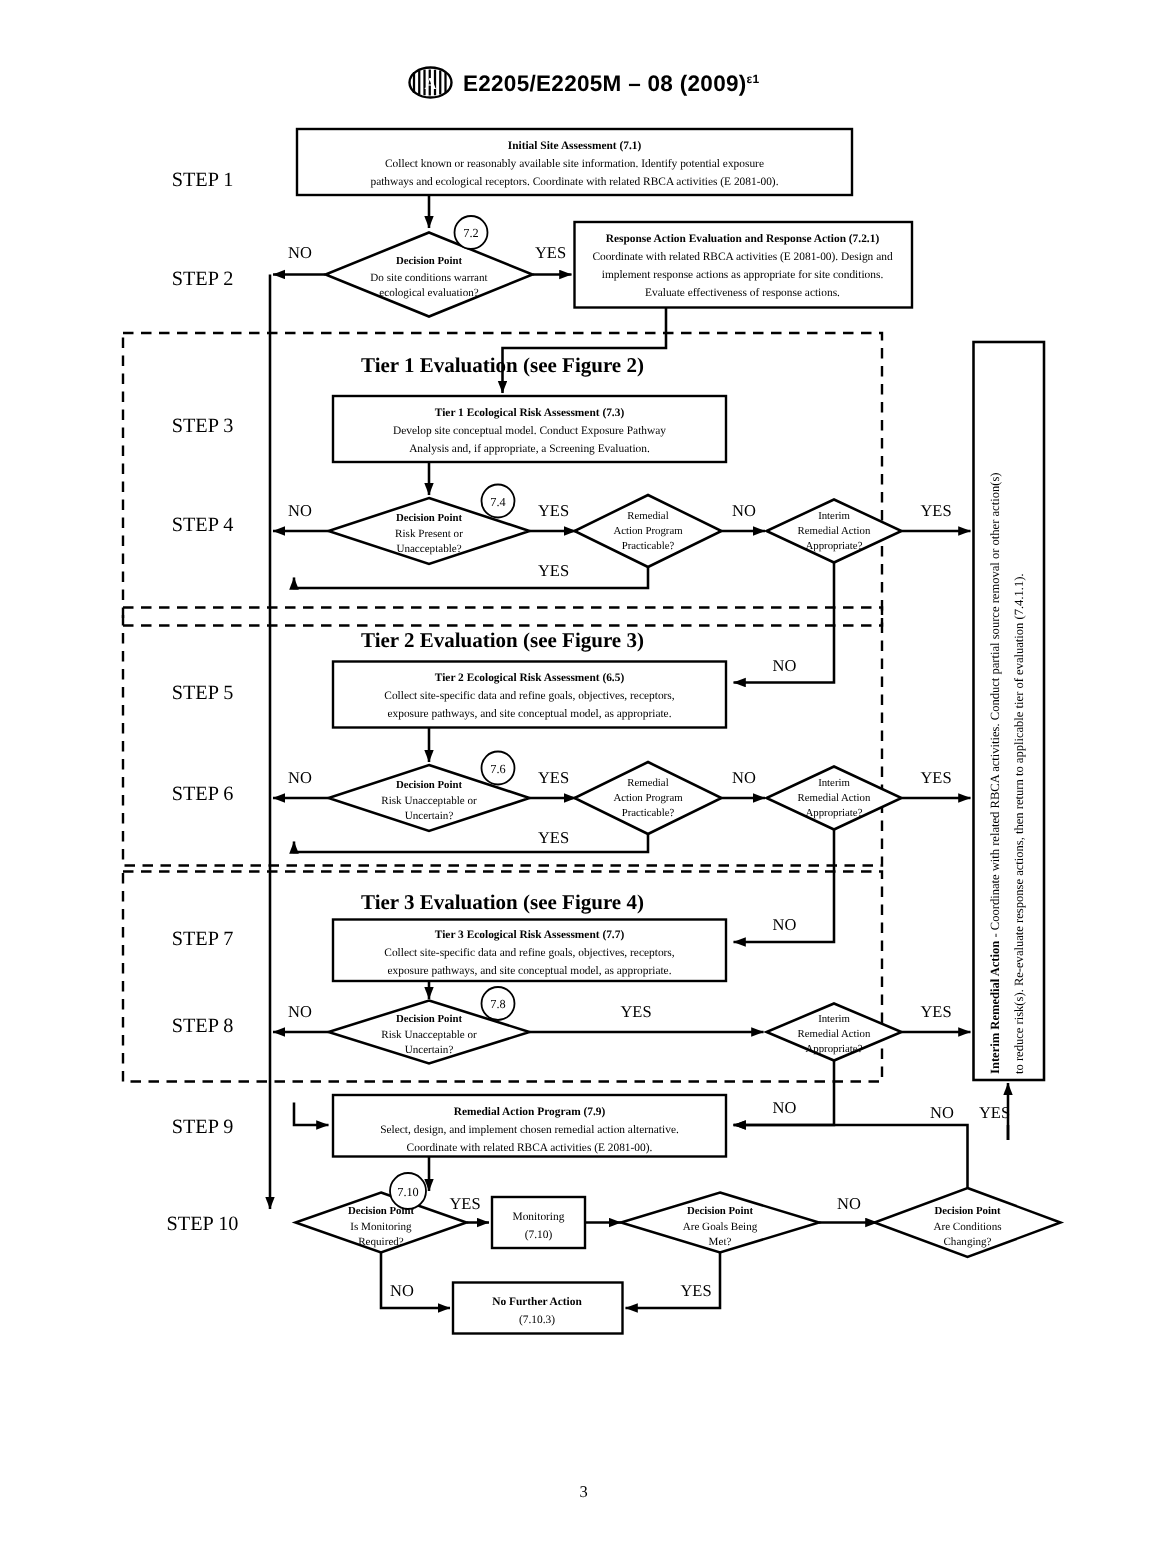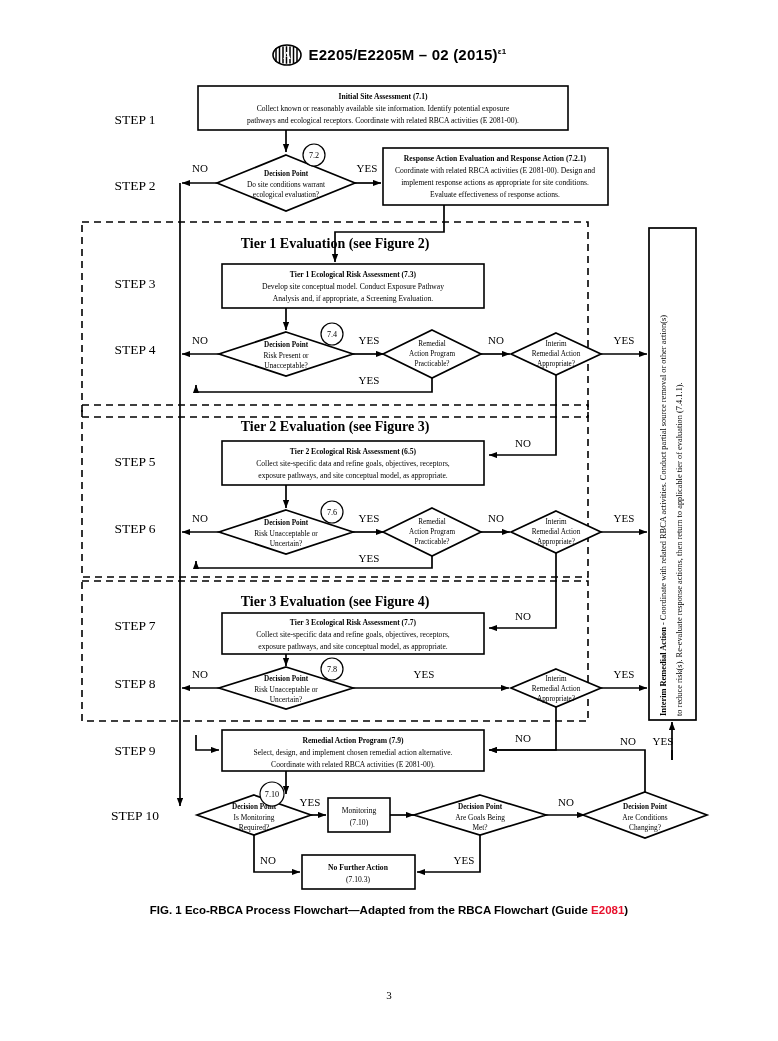--- a/index.html
+++ b/index.html
@@ -36,21 +36,21 @@
 <div class="page">
 
   <div class="hdr">
     <span class="logo">
       <svg width="30" height="22" viewBox="0 0 30 22">
         <ellipse cx="15" cy="11" rx="14" ry="10" fill="none" stroke="#000" stroke-width="1.6"></ellipse>
         <path d="M4 4 L4 18 M7.5 3 L7.5 19 M11 2.5 L11 19.5 M14.5 2.3 L14.5 19.7
                  M18 2.5 L18 19.5 M21.5 3 L21.5 19 M25 4 L25 18" stroke="#000" stroke-width="1.5" fill="none"></path>
         <text x="15" y="15" text-anchor="middle" font-family="Liberation Serif, serif" font-size="11" font-weight="bold" fill="#fff">A</text>
       </svg>
-    </span><span>E2205/E2205M – 02 (2015)</span><span class="sup">ε1</span>
+    </span><span>E2205/E2205M – 08 (2009)</span><span class="sup">ε1</span>
   </div>
 
   <svg id="flow" width="778" height="890">
     <defs>
       <marker id="ar" markerWidth="9" markerHeight="9" refX="8.2" refY="3.2" orient="auto" markerUnits="userSpaceOnUse">
         <path d="M0,0 L8.4,3.2 L0,6.4 z" fill="#000"></path>
       </marker>
     </defs>
 
     <rect x="82" y="222" width="506" height="195" fill="none" stroke="#000" stroke-width="1.6" stroke-dasharray="7,5"></rect>
@@ -271,18 +271,15 @@
     <text class="lbl" x="268" y="864" text-anchor="middle">NO</text>
 
     <path d="M480,835 L480,872 L417,872" stroke="#000" stroke-width="1.7" fill="none" marker-end="url(#ar)"></path>
     <text class="lbl" x="464" y="864" text-anchor="middle">YES</text>
 
     <rect x="302" y="855" width="113" height="34" fill="#fff" stroke="#000" stroke-width="1.6"></rect>
     <text class="bt" x="358" y="870" text-anchor="middle">No Further Action</text>
     <text class="bd" x="358" y="882" text-anchor="middle">(7.10.3)</text>
   </svg>
 
-  <div class="cap">
-    <span>FIG. 1 Eco-RBCA Process Flowchart—Adapted from the RBCA Flowchart (Guide </span><span class="red">E2081</span><span>)</span>
-  </div>
 
   <div class="pg">3</div>
 </div>
 
 </body></html>

